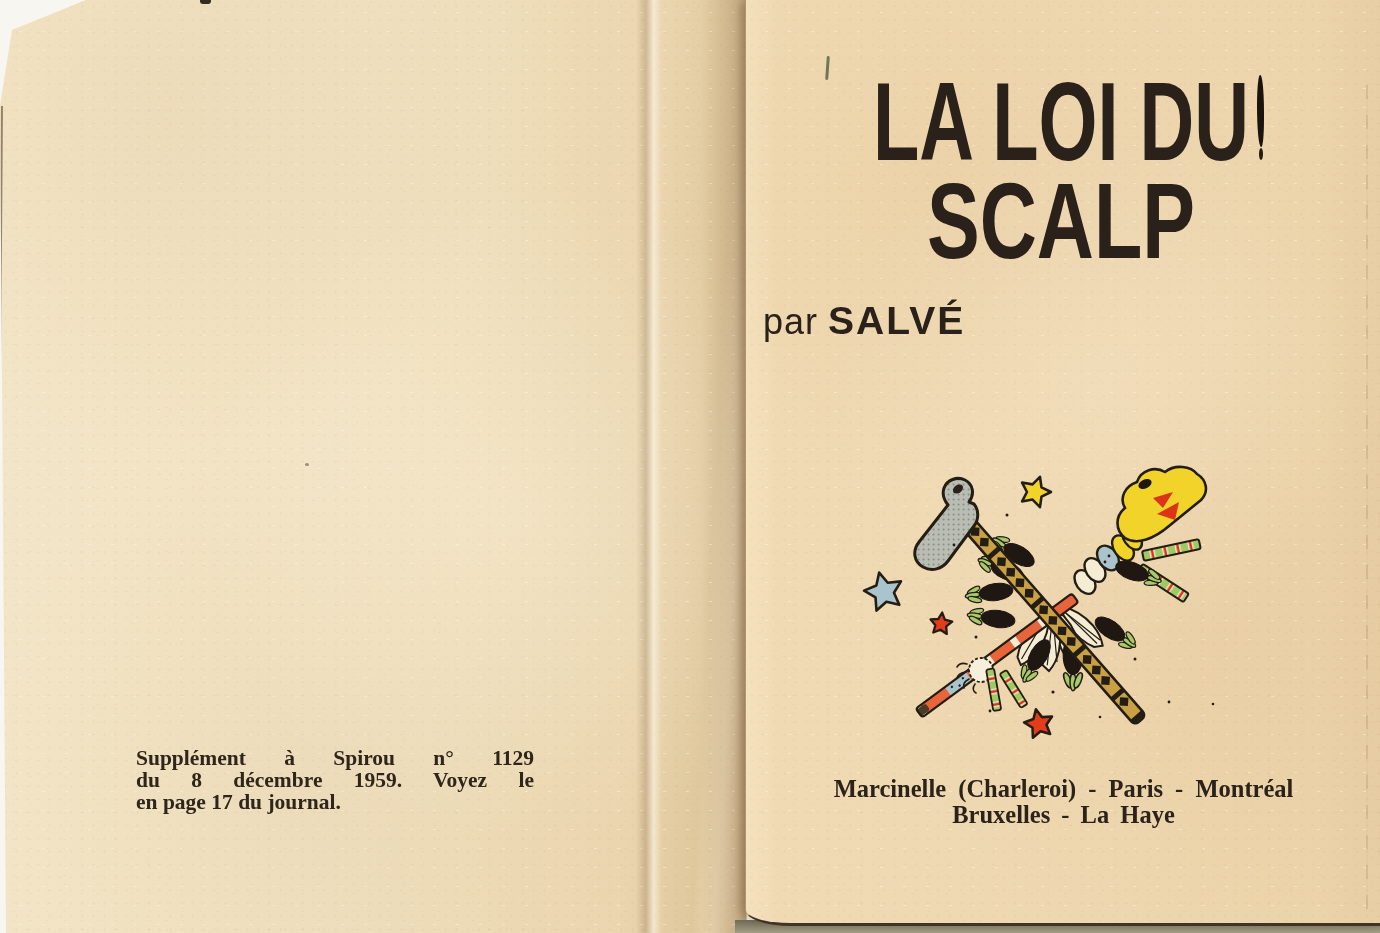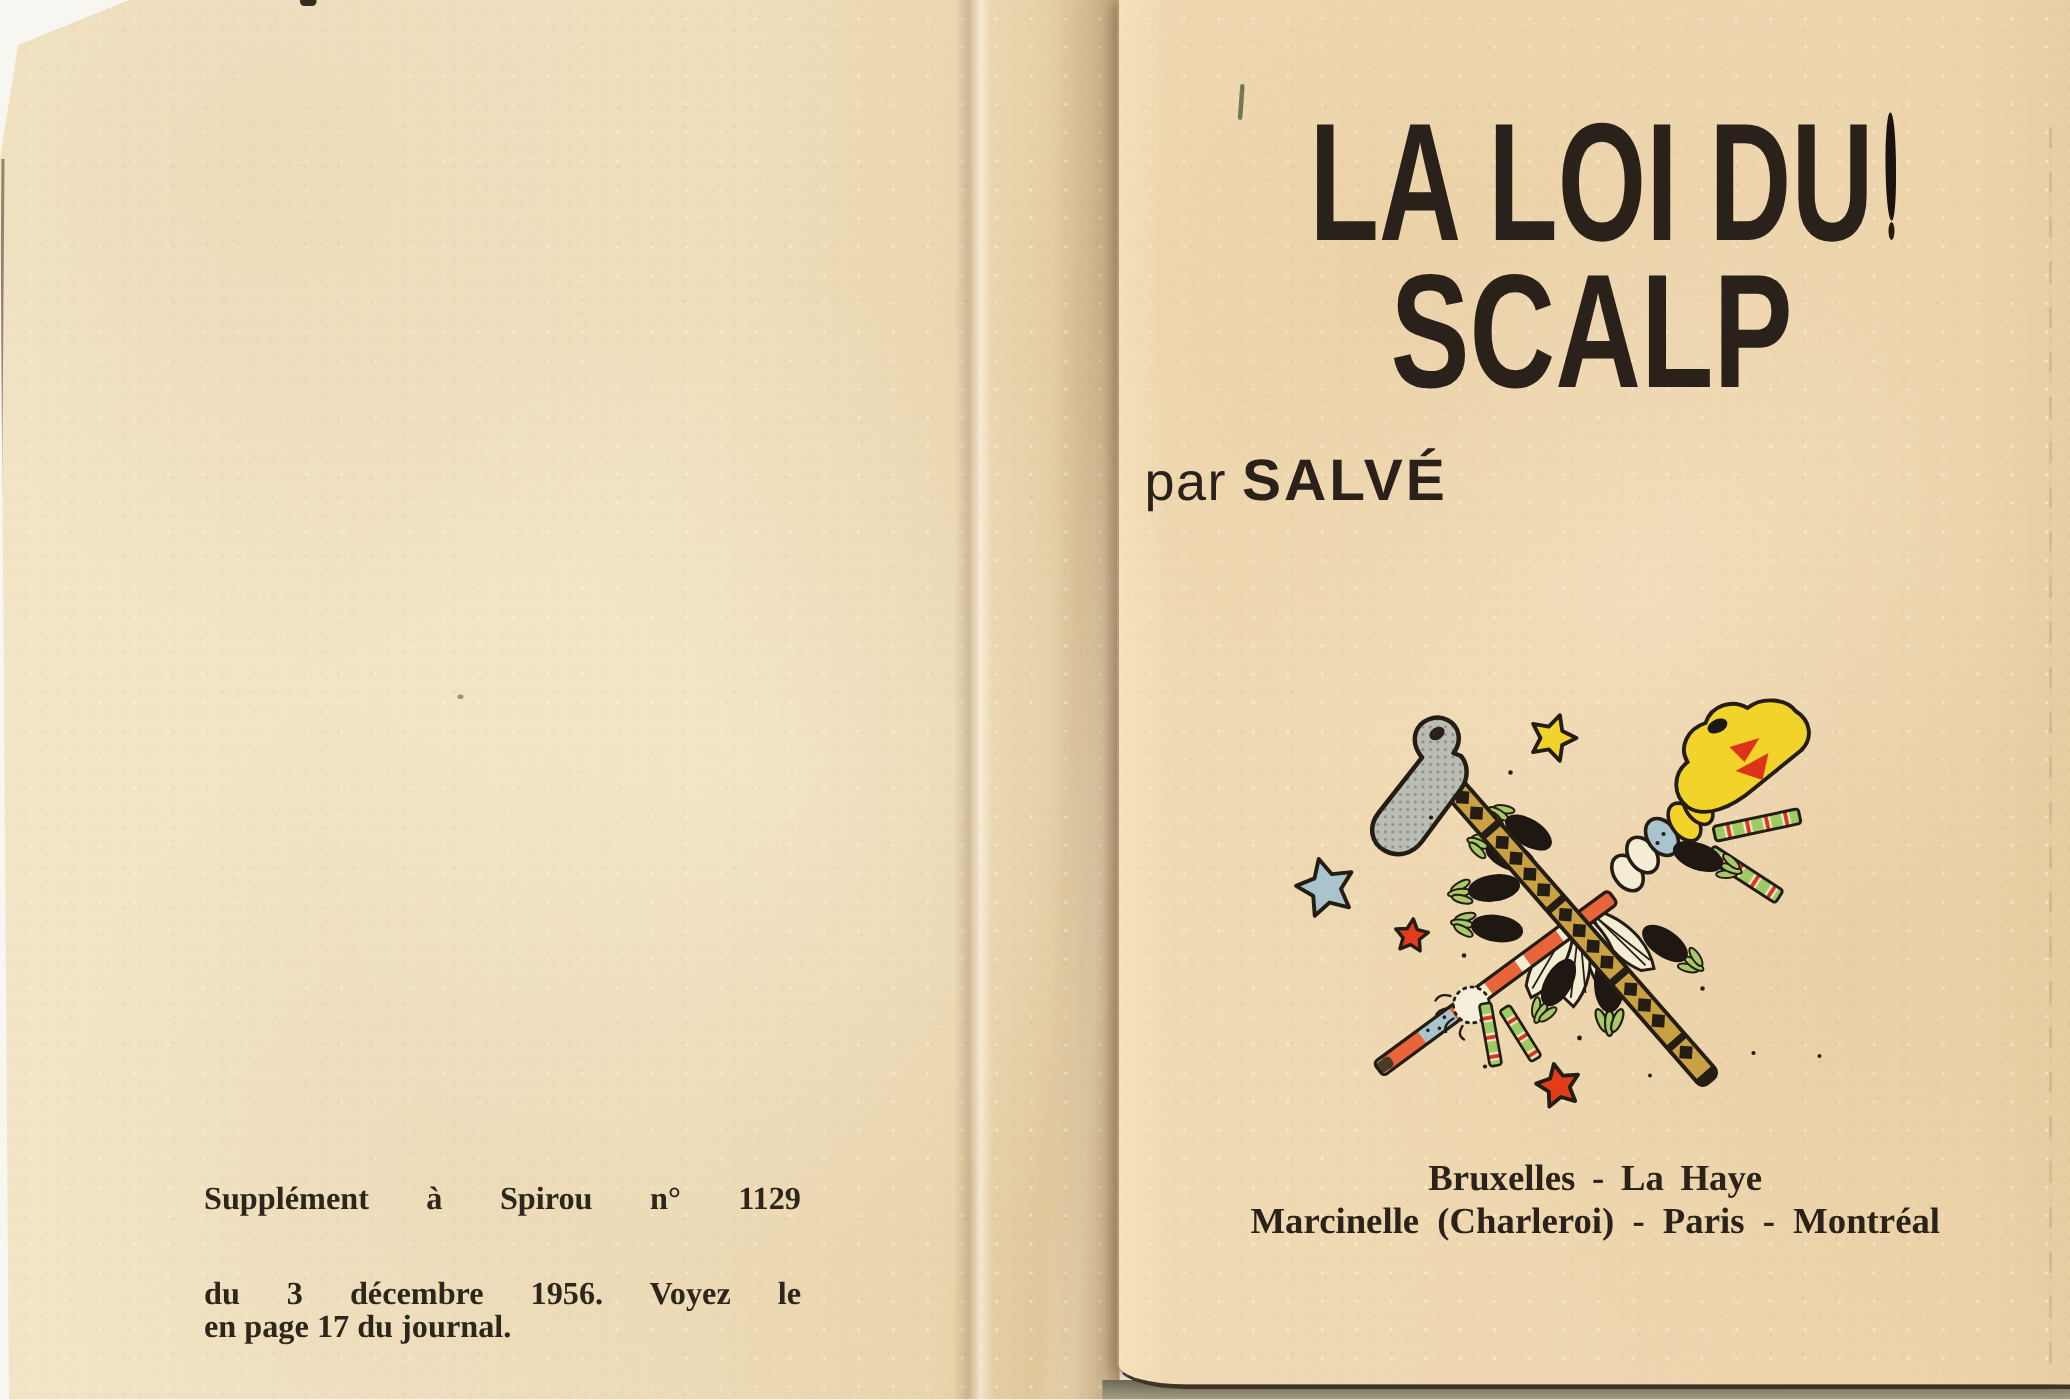--- a/index.html
+++ b/index.html
@@ -99,39 +99,39 @@
     font-family:"Liberation Serif", serif;font-weight:bold;
     font-size:24.5px;line-height:26px;word-spacing:6px;margin-top:3px;color:#2b221a;
   }
   .cities.l2{margin-top:0;word-spacing:5px;}
 
   .imprint{
     position:absolute;left:136px;top:747px;width:398px;
     font-family:"Liberation Serif", serif;font-weight:bold;
     font-size:21.5px;line-height:22px;color:#2e251b;
   }
-  .imprint .jline{text-align:justify;text-align-last:justify;margin-top:41px;}
+  .imprint .jline{text-align:justify;text-align-last:justify;}
   .imprint .cline{}
 </style>
 </head>
 <body>
 
 <div class="page left-page">
   <div class="texture"></div>
   <div class="mottle-left"></div>
   <div class="spine-crease"></div>
   <div class="spine-crease2"></div>
   <div class="left-edge-line"></div>
   <div class="top-edge-mark"></div>
   <div class="speck" style="left:35px;top:12px;width:5px;height:4px;"></div>
   <div class="speck" style="left:305px;top:463px;width:4px;height:3px;opacity:.5;"></div>
 
   <div class="imprint">
     <div class="jline">Supplément à Spirou n° 1129</div>
-    <div class="jline">du 3 décembre 1956. Voyez le</div>
+    <div class="jline">du 8 décembre 1959. Voyez le</div>
     <div class="cline">en page 17 du journal.</div>
   </div>
 </div>
 
 <div class="bottom-scan-shadow"></div>
 
 <div class="page right-page">
   <div class="texture"></div>
   <div class="mottle-right"></div>
   <div class="fold-line-right"></div>
@@ -288,16 +288,16 @@
         <circle cx="133" cy="253" r="1.4"></circle>
       <circle cx="278" cy="201" r="1.5"></circle>
         <circle cx="312" cy="244" r="1.4"></circle>
       <circle cx="356" cy="246" r="1.3"></circle>
         <circle cx="97" cy="87" r="1.4"></circle>
       <circle cx="243" cy="259" r="1.3"></circle>
     </g>
   </svg>
 
   <div class="publisher">
+    <div class="cities">Marcinelle (Charleroi) - Paris - Montréal</div>
     <div class="cities l2">Bruxelles - La Haye</div>
-    <div class="cities">Marcinelle (Charleroi) - Paris - Montréal</div>
   </div>
 </div>
 
 </body></html>

